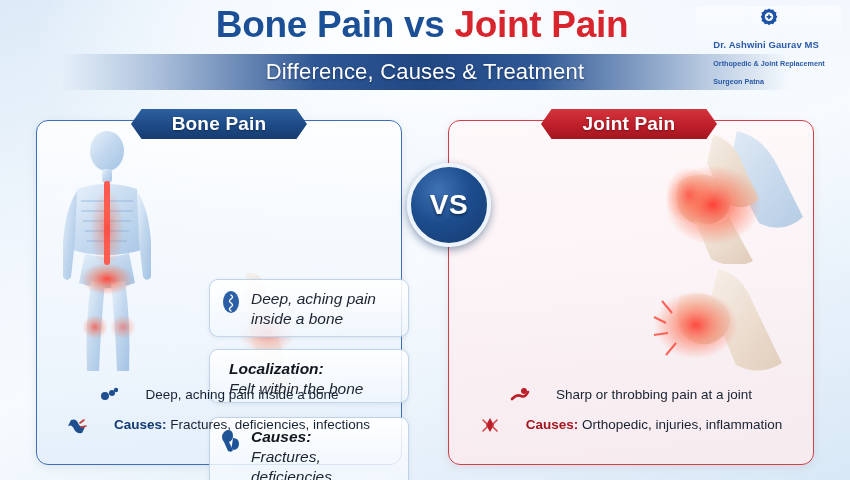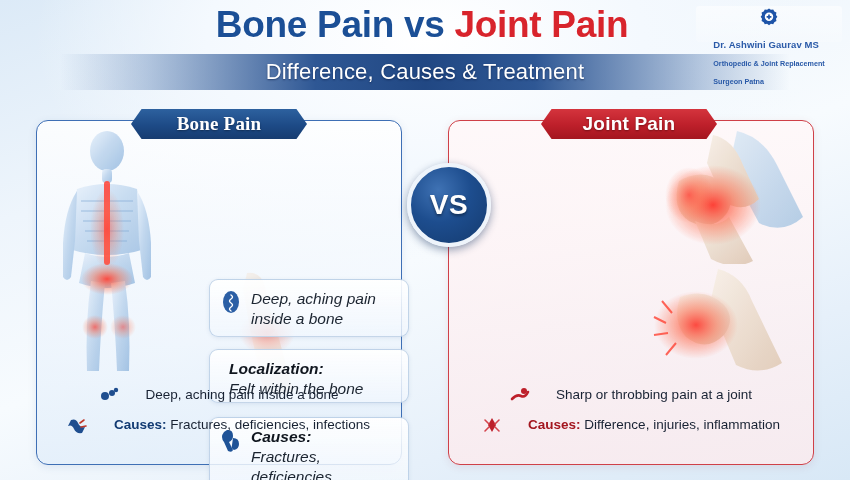--- a/index.html
+++ b/index.html
@@ -59,21 +59,21 @@
     box-shadow:0 2px 8px rgba(150,50,60,.10);}
 
   
   .banner{
     position:absolute;top:109px;height:30px;width:176px;
     display:flex;align-items:center;justify-content:center;
     clip-path:polygon(0% 50%,6% 0%,94% 0%,100% 50%,94% 100%,6% 100%);
     font-size:19px;font-weight:bold;color:#ffffff;letter-spacing:.2px;
     text-shadow:0 1px 2px rgba(0,0,0,.35);white-space:nowrap;
   }
-  .banner-left{left:131px;background:linear-gradient(180deg,#2d619f 0%,#1d4a86 55%,#173c70 100%);font-family:Liberation Serif, serif;}
+  .banner-left{left:131px;background:linear-gradient(180deg,#2d619f 0%,#1d4a86 55%,#173c70 100%);}
   .banner-right{left:541px;background:linear-gradient(180deg,#d4343d 0%,#bd1f2a 55%,#a4161f 100%);}
 
   
   .art{position:absolute;pointer-events:none;}
   .art-skeleton{left:40px;top:128px;width:135px;height:248px;opacity:.95;}
   .art-knee-l{left:210px;top:240px;width:175px;height:125px;opacity:.55;}
   .art-knee-r1{right:12px;top:128px;width:190px;height:135px;opacity:.95;}
   .art-knee-r2{right:12px;top:268px;width:185px;height:110px;opacity:.9;}
 
   
@@ -310,21 +310,21 @@
     </div>
     <div class="sumrow">
       <span class="sico">
         <svg viewBox="0 0 20 18" width="20" height="18">
           <path d="M10 2 l4 7 l-4 7 l-4 -7z" fill="#bd1f2a"></path>
           <path d="M3 4 l4 4 M17 4 l-4 4 M3 15 l4 -4 M17 15 l-4 -4" stroke="#d4444c" stroke-width="1.6" stroke-linecap="round"></path>
         </svg>
       </span>
       <span class="stext">
         <b class="rd">Causes:</b>
-        <span>Difference, injuries, inflammation</span>
+        <span>Orthopedic, injuries, inflammation</span>
       </span>
     </div>
   </div>
 
   <div class="banner banner-left">Bone Pain</div>
   <div class="banner banner-right">Joint Pain</div>
 
 </div>
 
 </body></html>

